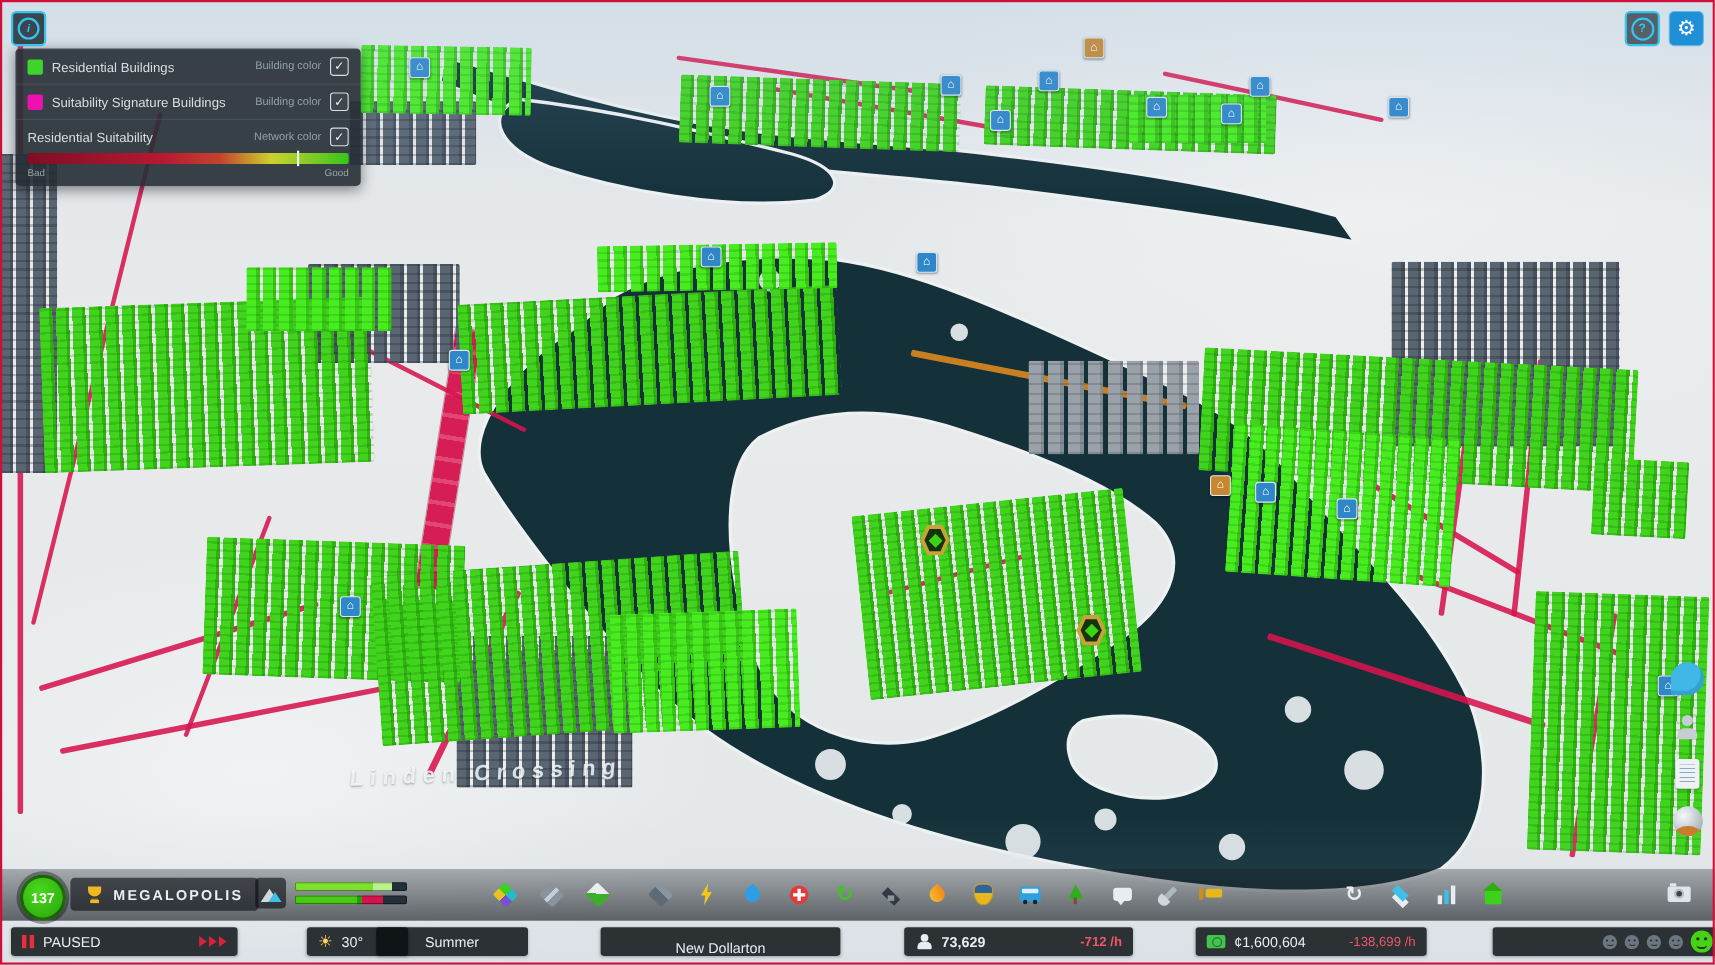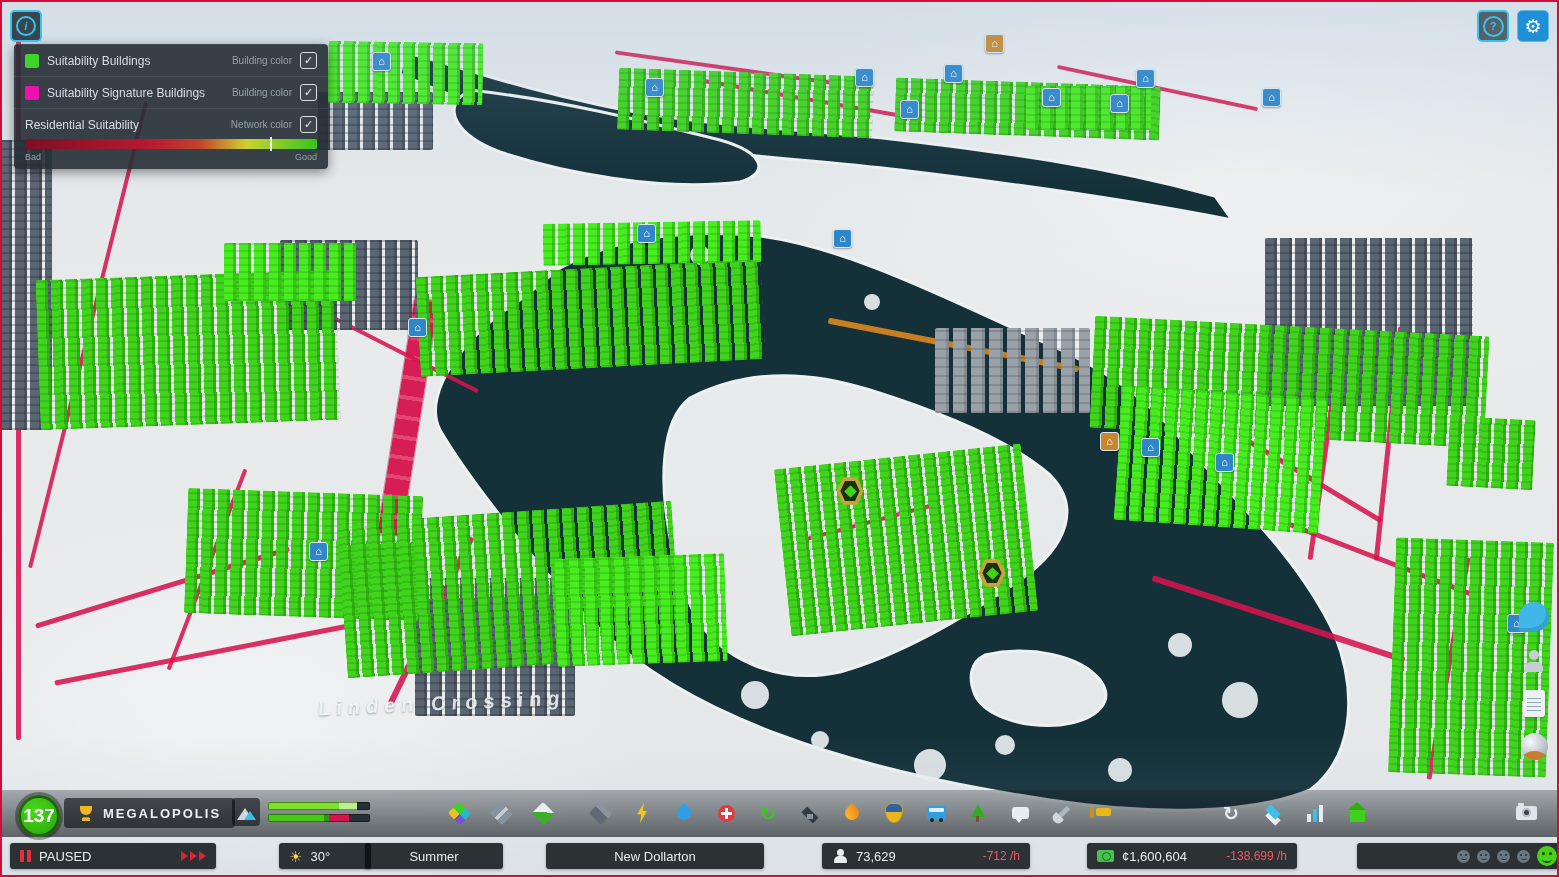--- a/index.html
+++ b/index.html
@@ -98,21 +98,21 @@
   .orb{width:27px;height:27px;border-radius:50%;position:relative;overflow:hidden;
     background:radial-gradient(circle at 35% 32%,#f6f8f9,#bcc5cb 58%,#8c969e);}
   .orb::after{content:"";position:absolute;left:2px;right:2px;bottom:-4px;height:13px;border-radius:50%;background:#c97b2e;}
 
   
   .toolbar{position:absolute;left:0;right:0;bottom:40px;height:47px;z-index:20;
     background:linear-gradient(180deg,rgba(18,24,30,.30),rgba(14,19,24,.62));display:block;}
   .lvl-badge{position:absolute;left:18px;top:5px;width:36px;height:36px;border-radius:50%;
     background:radial-gradient(circle at 40% 35%,#49d81c,#2aa60a);border:3px solid rgba(10,30,6,.55);
     box-shadow:0 0 0 3px rgba(0,0,0,.35);display:flex;align-items:center;justify-content:center;
-    color:#fff;font-weight:bold;font-size:19px;}
+    color:#fff;font-weight:bold;font-size:13px;}
   .milestone{position:absolute;left:64px;top:8px;height:30px;display:flex;align-items:center;gap:9px;
     background:rgba(8,12,16,.6);border-radius:4px;padding:0 14px;}
   .trophy{width:16px;height:16px;position:relative;}
   .trophy::before{content:"";position:absolute;left:2px;top:1px;width:12px;height:9px;background:#f0b820;border-radius:0 0 7px 7px;}
   .trophy::after{content:"";position:absolute;left:4px;bottom:0;width:8px;height:3px;background:#f0b820;box-shadow:0 -2px 0 -1px #c88f10;}
   .milestone-label{color:#e8eef3;font-size:13px;font-weight:bold;letter-spacing:2px;}
   .xp{position:absolute;left:232px;top:8px;display:flex;align-items:center;gap:8px;}
   .xp-icon{width:28px;height:28px;border-radius:4px;background:rgba(8,12,16,.6);position:relative;}
   .xp-icon::before{content:"";position:absolute;left:5px;bottom:6px;border-left:8px solid transparent;border-right:8px solid transparent;border-bottom:12px solid #cfd8de;}
   .xp-icon::after{content:"";position:absolute;left:12px;bottom:6px;border-left:6px solid transparent;border-right:6px solid transparent;border-bottom:9px solid #3cc0e8;}
@@ -346,21 +346,21 @@
     <div class="settings-btn">
       <span>⚙</span>
     </div>
   </div>
 
   <div class="legend">
 
     <div class="lrow">
       <div class="lrow-line">
         <div class="swatch sw-green"></div>
-        <div class="lrow-label">Suitability Buildings</div>
+        <div class="lrow-label">Residential Buildings</div>
         <div class="channel">Building color</div>
         <div class="cb checked"></div>
       </div>
     </div>
 
     <div class="lrow">
       <div class="lrow-line">
         <div class="swatch sw-magenta"></div>
         <div class="lrow-label">Suitability Signature Buildings</div>
         <div class="channel">Building color</div>
@@ -497,27 +497,27 @@
       <div class="speed">
           <i></i>
           <i></i>
           <i></i>
         </div>
     </div>
     <div class="seg" style="left:279px;width:72px;">
       <span class="sun">☀</span>
       <span>30°</span>
     </div>
-    <div class="seg" style="left:365px;width:118px;justify-content:center;">
+    <div class="seg" style="left:342px;width:118px;justify-content:center;">
       <span>Summer</span>
     </div>
-    <div class="seg" style="left:546px;width:198px;justify-content:center;">
+    <div class="seg" style="left:546px;width:198px;justify-content:center;align-items:flex-end;">
       <span>New Dollarton</span>
     </div>
-    <div class="seg" style="left:822px;width:188px;">
+    <div class="seg" style="left:822px;width:188px;font-weight:bold;">
       <div class="pop-ico"></div>
       <span>73,629</span>
       <span class="trend">-712 /h</span>
     </div>
     <div class="seg" style="left:1087px;width:190px;">
       <div class="money-ico"></div>
       <span>¢1,600,604</span>
       <span class="trend">-138,699 /h</span>
     </div>
     <div class="seg faces" style="left:1357px;width:190px;">

